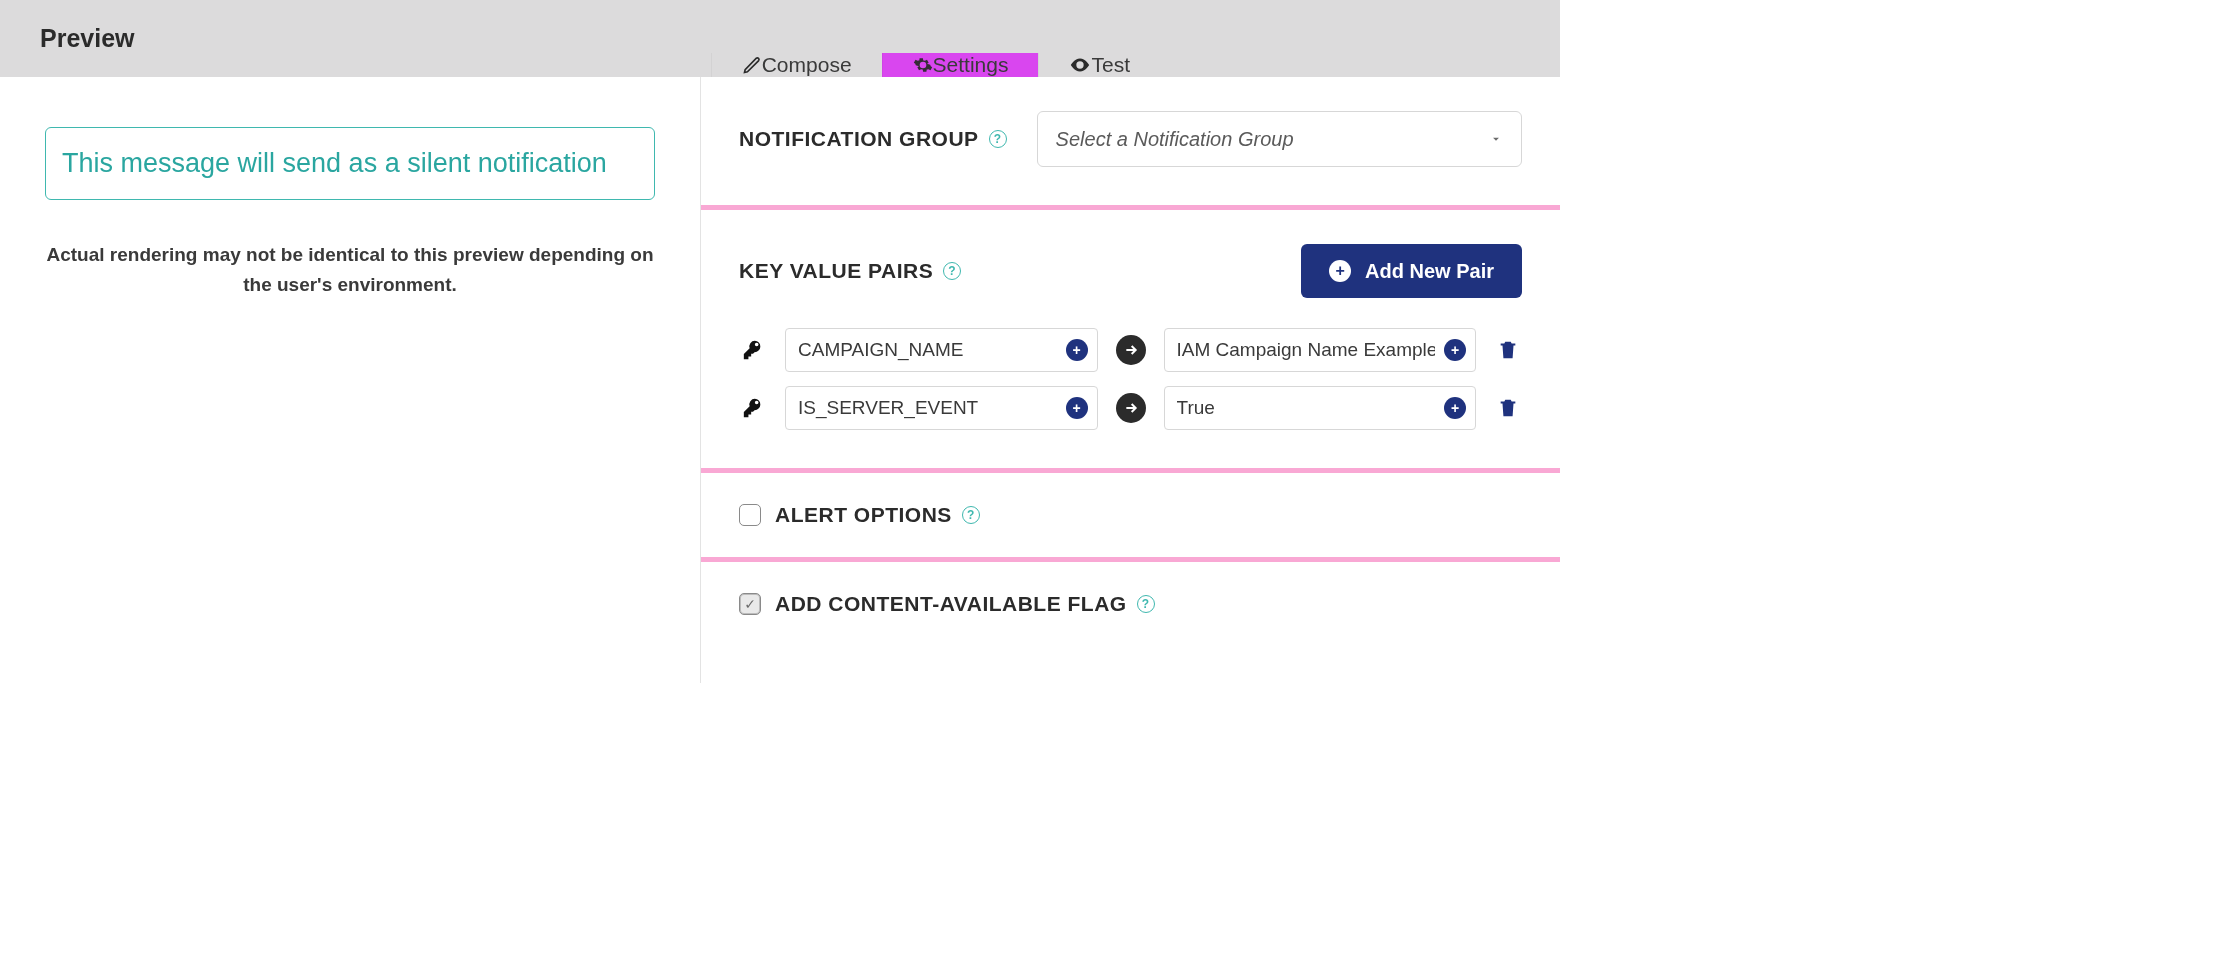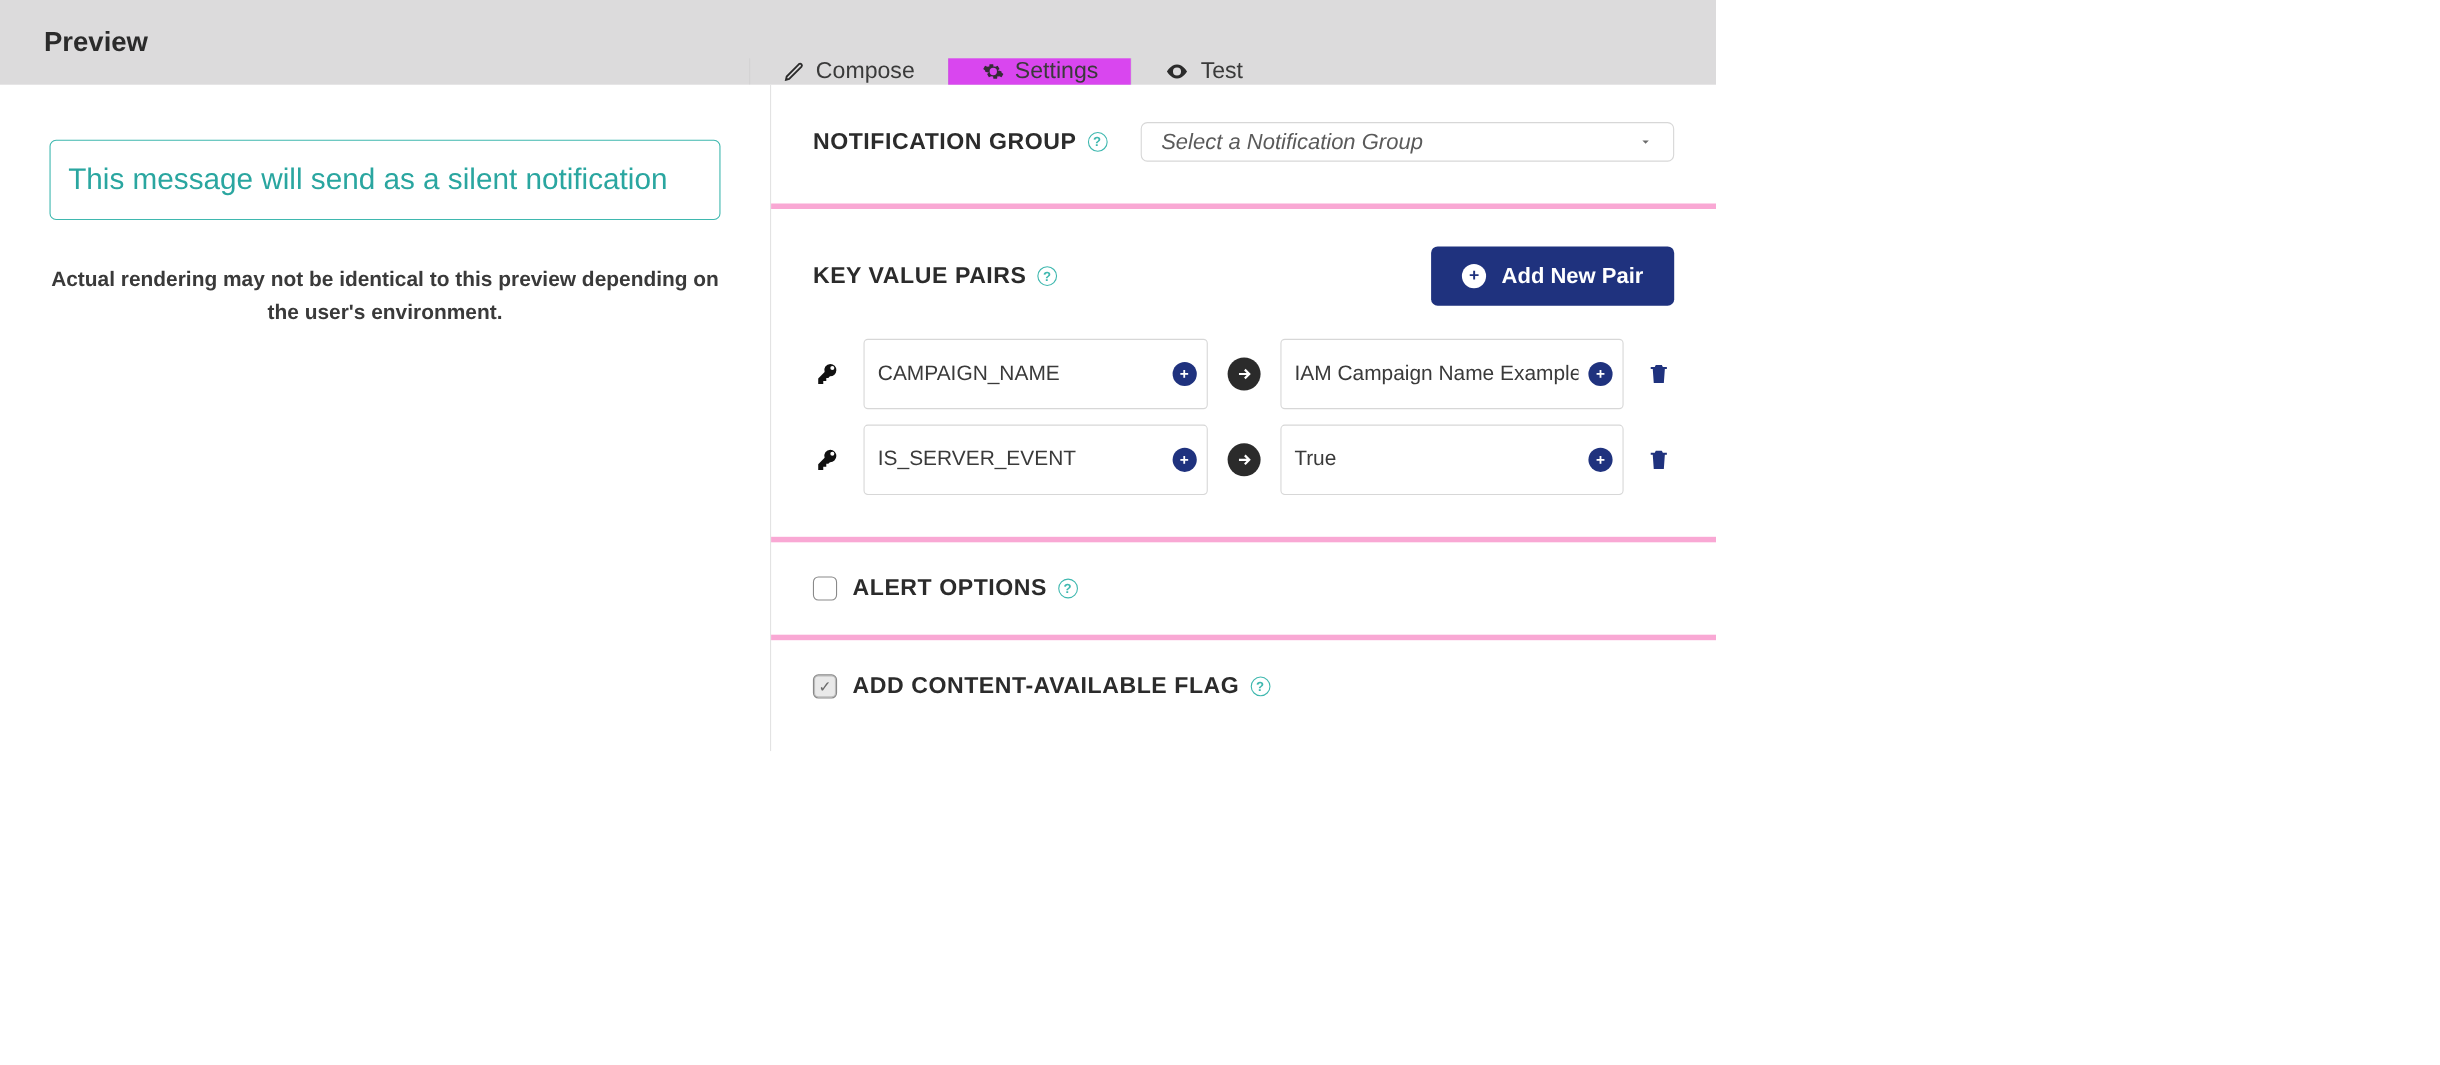--- a/index.html
+++ b/index.html
@@ -26,21 +26,20 @@
     color: #2b2b2b;
     width: 700px;
   }
   .tabs {
     margin-left: auto;
     display: flex;
   }
   .tab {
     display: flex;
     align-items: center;
-    gap: 10px;
     padding: 0 30px;
     font-size: 21px;
     color: #3a3a3a;
     cursor: pointer;
     border-left: 1px solid rgba(0,0,0,0.04);
   }
   .tab.active {
     background: #d946ef;
   }
   .tab .tab-icon { display: inline-flex; }
@@ -113,21 +112,21 @@
   .ng-row {
     display: flex;
     align-items: center;
     gap: 30px;
   }
   .ng-row .section-label { flex: 0 0 auto; }
   .select {
     flex: 1;
     border: 1px solid #d7d7d7;
     border-radius: 6px;
-    height: 36px;
+    height: 56px;
     display: flex;
     align-items: center;
     justify-content: space-between;
     padding: 0 18px;
     cursor: pointer;
   }
   .select .placeholder {
     font-style: italic;
     color: #5a5a5a;
     font-size: 20px;
@@ -162,21 +161,21 @@
     align-items: center;
     gap: 18px;
   }
   .key-icon { width: 28px; display:flex; justify-content:center; }
   .kv-input {
     position: relative;
     flex: 1;
   }
   .kv-input input {
     width: 100%;
-    height: 64px;
+    height: 44px;
     border: 1px solid #d7d7d7;
     border-radius: 4px;
     padding: 0 40px 0 12px;
     font-size: 19px;
     color: #3a3a3a;
     outline: none;
   }
   .kv-input .inline-plus {
     position: absolute;
     right: 10px; top: 50%; transform: translateY(-50%);

